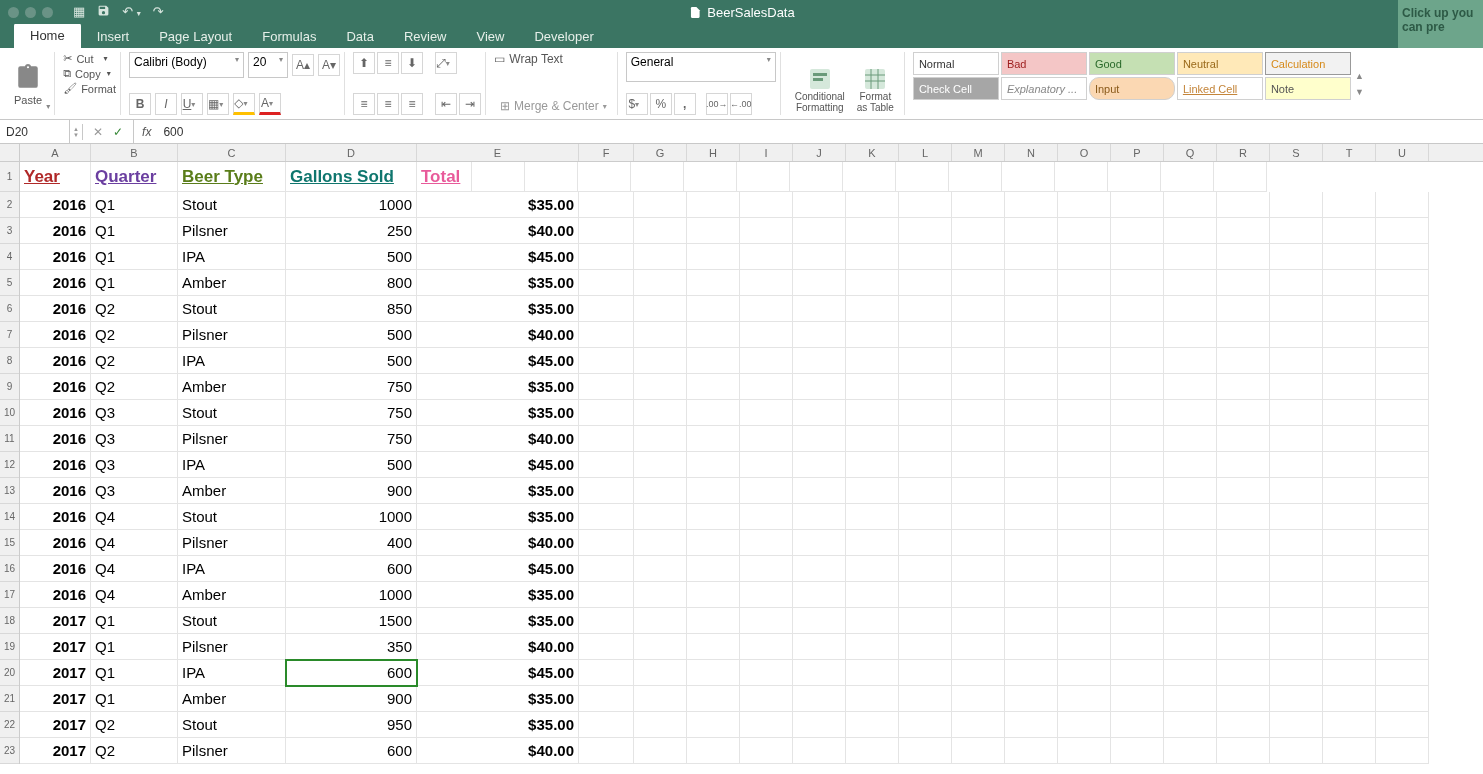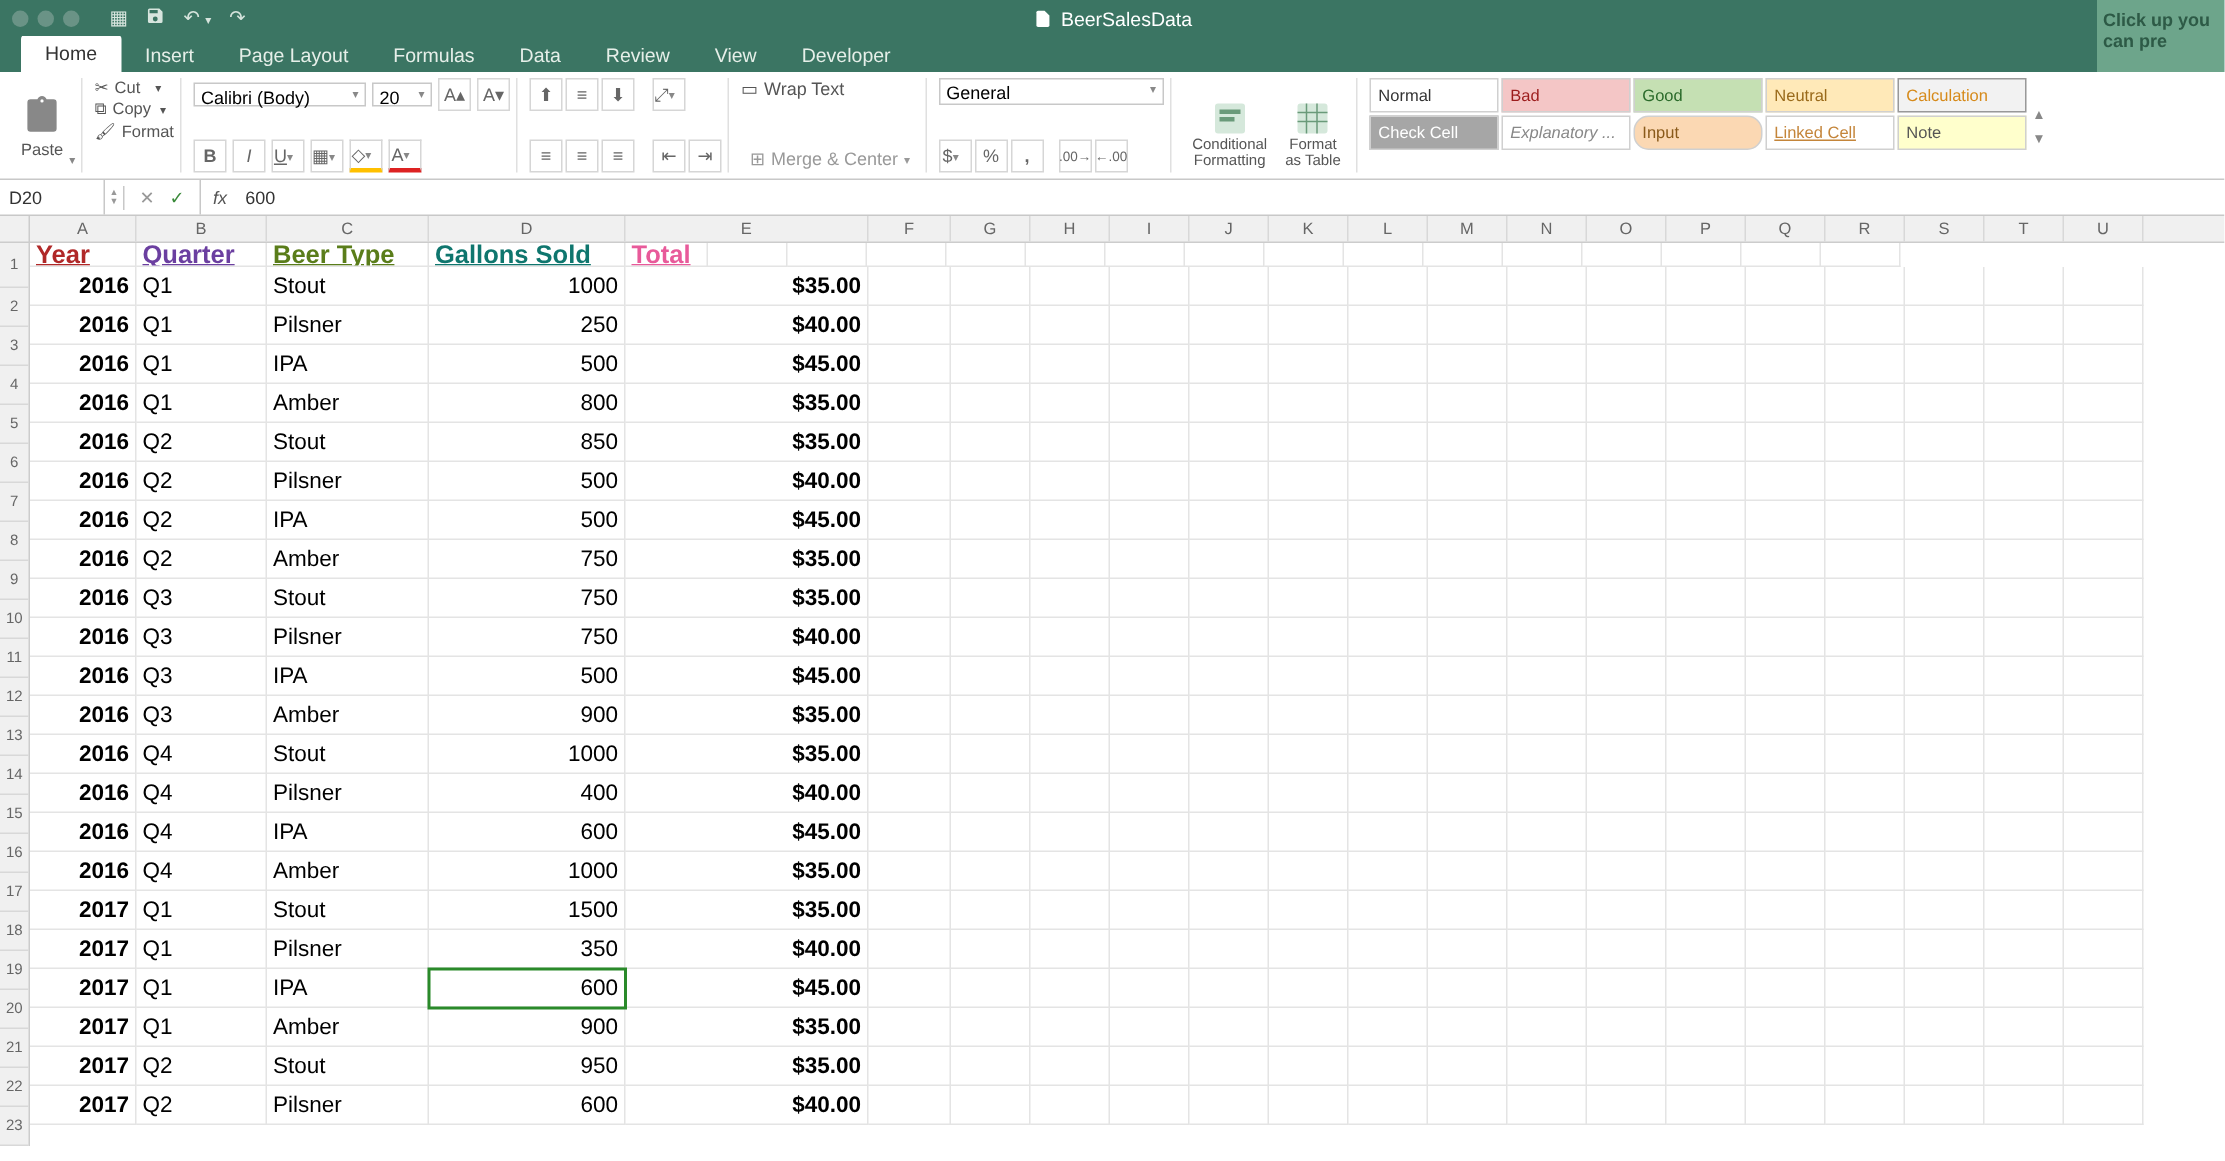--- a/index.html
+++ b/index.html
@@ -22,30 +22,30 @@
 
 
 .ribbon { background: #fff; height: 72px; border-bottom: 1px solid #c8c8c8; display: flex; padding: 4px 6px; gap: 4px; align-items: stretch; }
 .group { display: flex; flex-direction: column; justify-content: space-between; padding: 0 4px; border-right: 1px solid #e0e0e0; }
 .group:last-child { border-right: none; }
 .paste-col { display: flex; flex-direction: column; align-items: center; justify-content: flex-end; padding: 2px 4px; }
 .paste-col .lbl { font-size: 11px; color: #555; margin-top: 2px; }
 .clip-btns { display: flex; flex-direction: column; gap: 2px; font-size: 11px; color: #555; }
 .clip-btns div { display: flex; align-items: center; gap: 4px; cursor: pointer; }
 .font-row { display: flex; gap: 4px; align-items: center; }
-.font-select { border: 1px solid #c8c8c8; font-size: 12px; padding: 2px 4px; background: #fff; height: 16px; }
+.font-select { border: 1px solid #c8c8c8; font-size: 12px; padding: 2px 4px; background: #fff; height: 26px; }
 .font-select.name { width: 115px; }
 .font-select.size { width: 40px; }
 .btn-sm { width: 22px; height: 22px; border: 1px solid #d6d6d6; background: #fff; display: inline-flex; align-items: center; justify-content: center; font-size: 12px; color: #666; cursor: pointer; }
 .dd { width: 10px; font-size: 8px; color: #888; }
 .align-grid { display: flex; gap: 2px; }
 .row2 { display: flex; gap: 2px; margin-top: 2px; }
 .merge-btn { display: flex; align-items: center; gap: 4px; font-size: 12px; color: #999; padding: 2px 6px; }
 .wrap-btn { display: flex; align-items: center; gap: 4px; font-size: 12px; color: #555; }
-.num-select { border: 1px solid #c8c8c8; font-size: 12px; padding: 2px 4px; width: 150px; height: 18px; }
+.num-select { border: 1px solid #c8c8c8; font-size: 12px; padding: 2px 4px; width: 150px; height: 30px; }
 .big-btn { display: flex; flex-direction: column; align-items: center; justify-content: flex-end; padding: 2px 6px; font-size: 10px; color: #555; cursor: pointer; text-align: center; line-height: 1.1; }
 .styles-grid { display: grid; grid-template-columns: repeat(5, 86px); grid-template-rows: 23px 23px; gap: 2px; }
 .style-cell { border: 1px solid #d0d0d0; font-size: 11px; padding: 3px 5px; display: flex; align-items: center; }
 .arrow-col { display: flex; flex-direction: column; justify-content: center; gap: 6px; padding: 0 4px; color: #888; font-size: 9px; }
 
 
 .formula-bar { height: 24px; border-bottom: 1px solid #c8c8c8; display: flex; align-items: center; background: #fff; }
 .namebox { width: 70px; border-right: 1px solid #c8c8c8; font-size: 12px; padding: 0 6px; color: #333; height: 100%; display: flex; align-items: center; }
 .spinner { display: flex; flex-direction: column; font-size: 6px; color: #999; border-right: 1px solid #c8c8c8; padding: 2px 3px; }
 .fb-btns { display: flex; gap: 10px; padding: 0 10px; border-right: 1px solid #c8c8c8; height: 100%; align-items: center; color: #999; font-size: 12px; }
@@ -55,21 +55,21 @@
 
 .grid-wrap { position: relative; }
 .corner { position: absolute; left: 0; top: 0; width: 20px; height: 18px; background: #f0f0f0; border-right: 1px solid #ccc; border-bottom: 1px solid #ccc; }
 .col-headers { display: flex; margin-left: 20px; height: 18px; background: #f0f0f0; border-bottom: 1px solid #ccc; }
 .ch { border-right: 1px solid #d8d8d8; font-size: 11px; color: #666; display: flex; align-items: center; justify-content: center; }
 .grid-body { display: flex; }
 .row-headers { width: 20px; background: #f0f0f0; border-right: 1px solid #ccc; }
 .rh { height: 26px; font-size: 10px; color: #666; display: flex; align-items: center; justify-content: center; border-bottom: 1px solid #d8d8d8; }
 .cells { flex: 1; }
 .row { display: flex; height: 26px; }
-.row.head { height: 16px; }
+.row.head { height: 30px; }
 .cell { border-right: 1px solid #e4e4e4; border-bottom: 1px solid #e4e4e4; font-size: 15px; padding: 2px 4px; display: flex; align-items: center; overflow: hidden; white-space: nowrap; }
 .row.head .cell { font-size: 17px; font-weight: bold; text-decoration: underline; }
 .cell.r { justify-content: flex-end; font-weight: bold; }
 .cell.l { justify-content: flex-start; }
 .cell.sel { outline: 2px solid #2a8a2a; outline-offset: -1px; z-index: 5; position: relative; }
 .c-A { width: 71px; } .c-B { width: 87px; } .c-C { width: 108px; } .c-D { width: 131px; } .c-E { width: 162px; } .c-F { width: 55px; }
 .c-rest { width: 53px; }
 </style>
 </head>
 <body>

